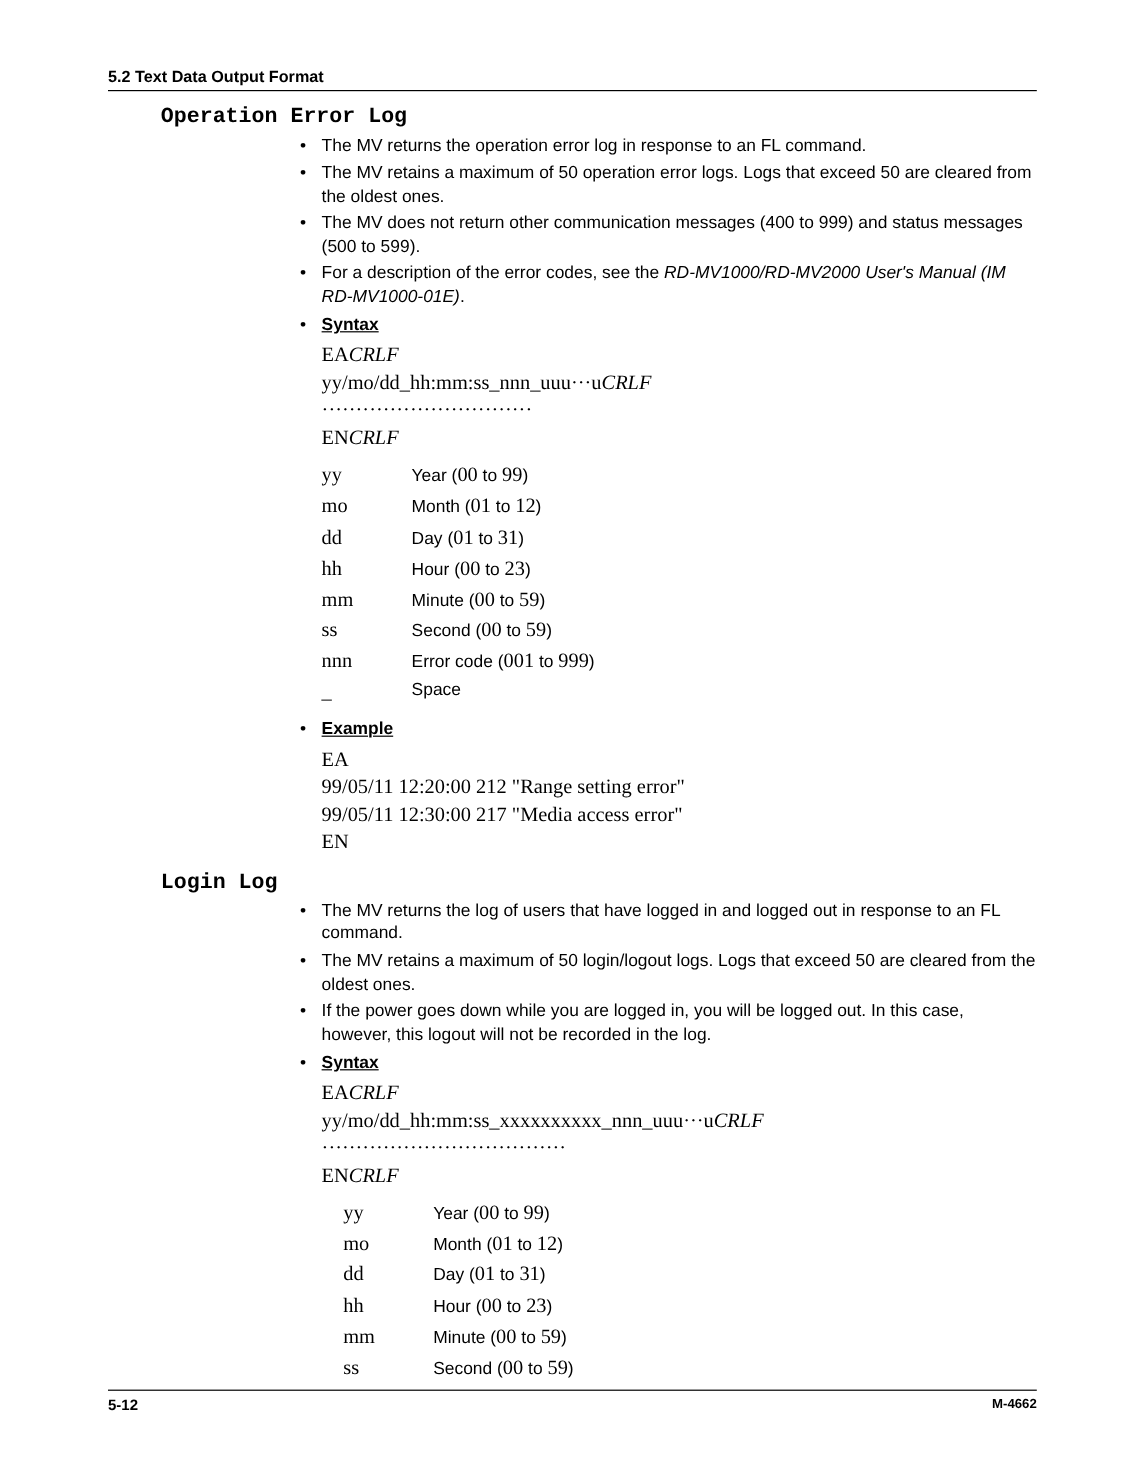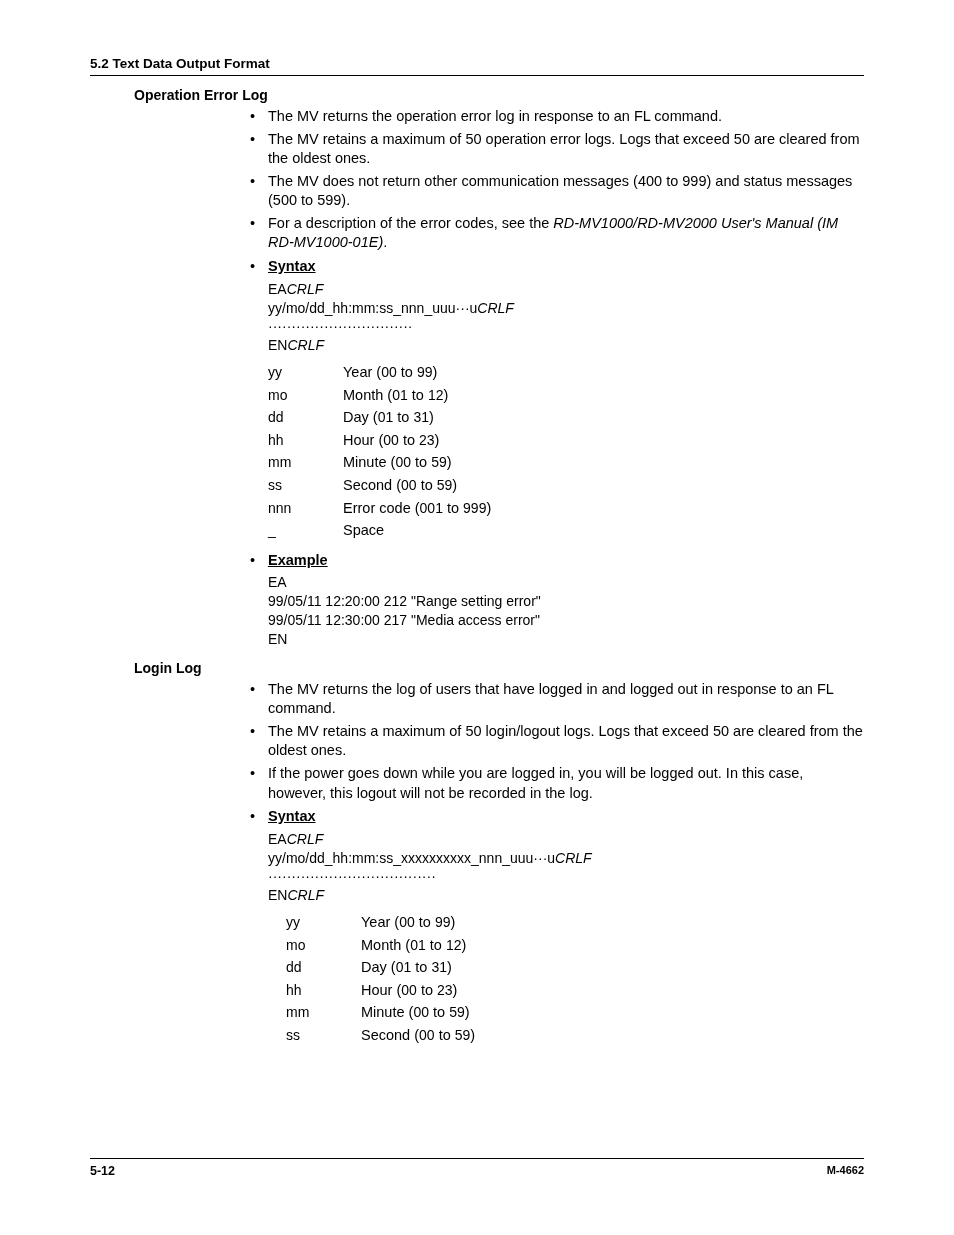--- a/index.html
+++ b/index.html
@@ -17,43 +17,44 @@
   }
   .section-header {
     font-weight: bold;
     font-size: 13.5px;
     border-bottom: 1.5px solid #000;
     padding-bottom: 2px;
     margin-bottom: 0;
   }
   .h2 {
     font-weight: bold;
-    font-size: 14px;
+    font-size: 18px;
     margin: 10px 0 2px 0;
+    font-family: Liberation Mono, monospace;
   }
   .content {
     margin-left: 160px;
   }
   .bullet-row {
     display: flex;
     margin-bottom: 3px;
   }
   .bullet-dot {
     width: 18px;
     flex: 0 0 18px;
     text-align: left;
   }
   .bullet-text {
     flex: 1;
   }
   .bold { font-weight: bold; text-decoration: underline; }
   .ital { font-style: italic; }
   .mono {
-    font-family: Liberation Sans, sans-serif;
-    font-size: 14px;
+    font-family: Liberation Serif, serif;
+    font-size: 17px;
   }
   .syntax-block {
     margin-left: 18px;
     margin-top: 2px;
     margin-bottom: 8px;
     line-height: 1.35;
   }
   .param-table {
     margin-left: 18px;
     margin-top: 6px;

